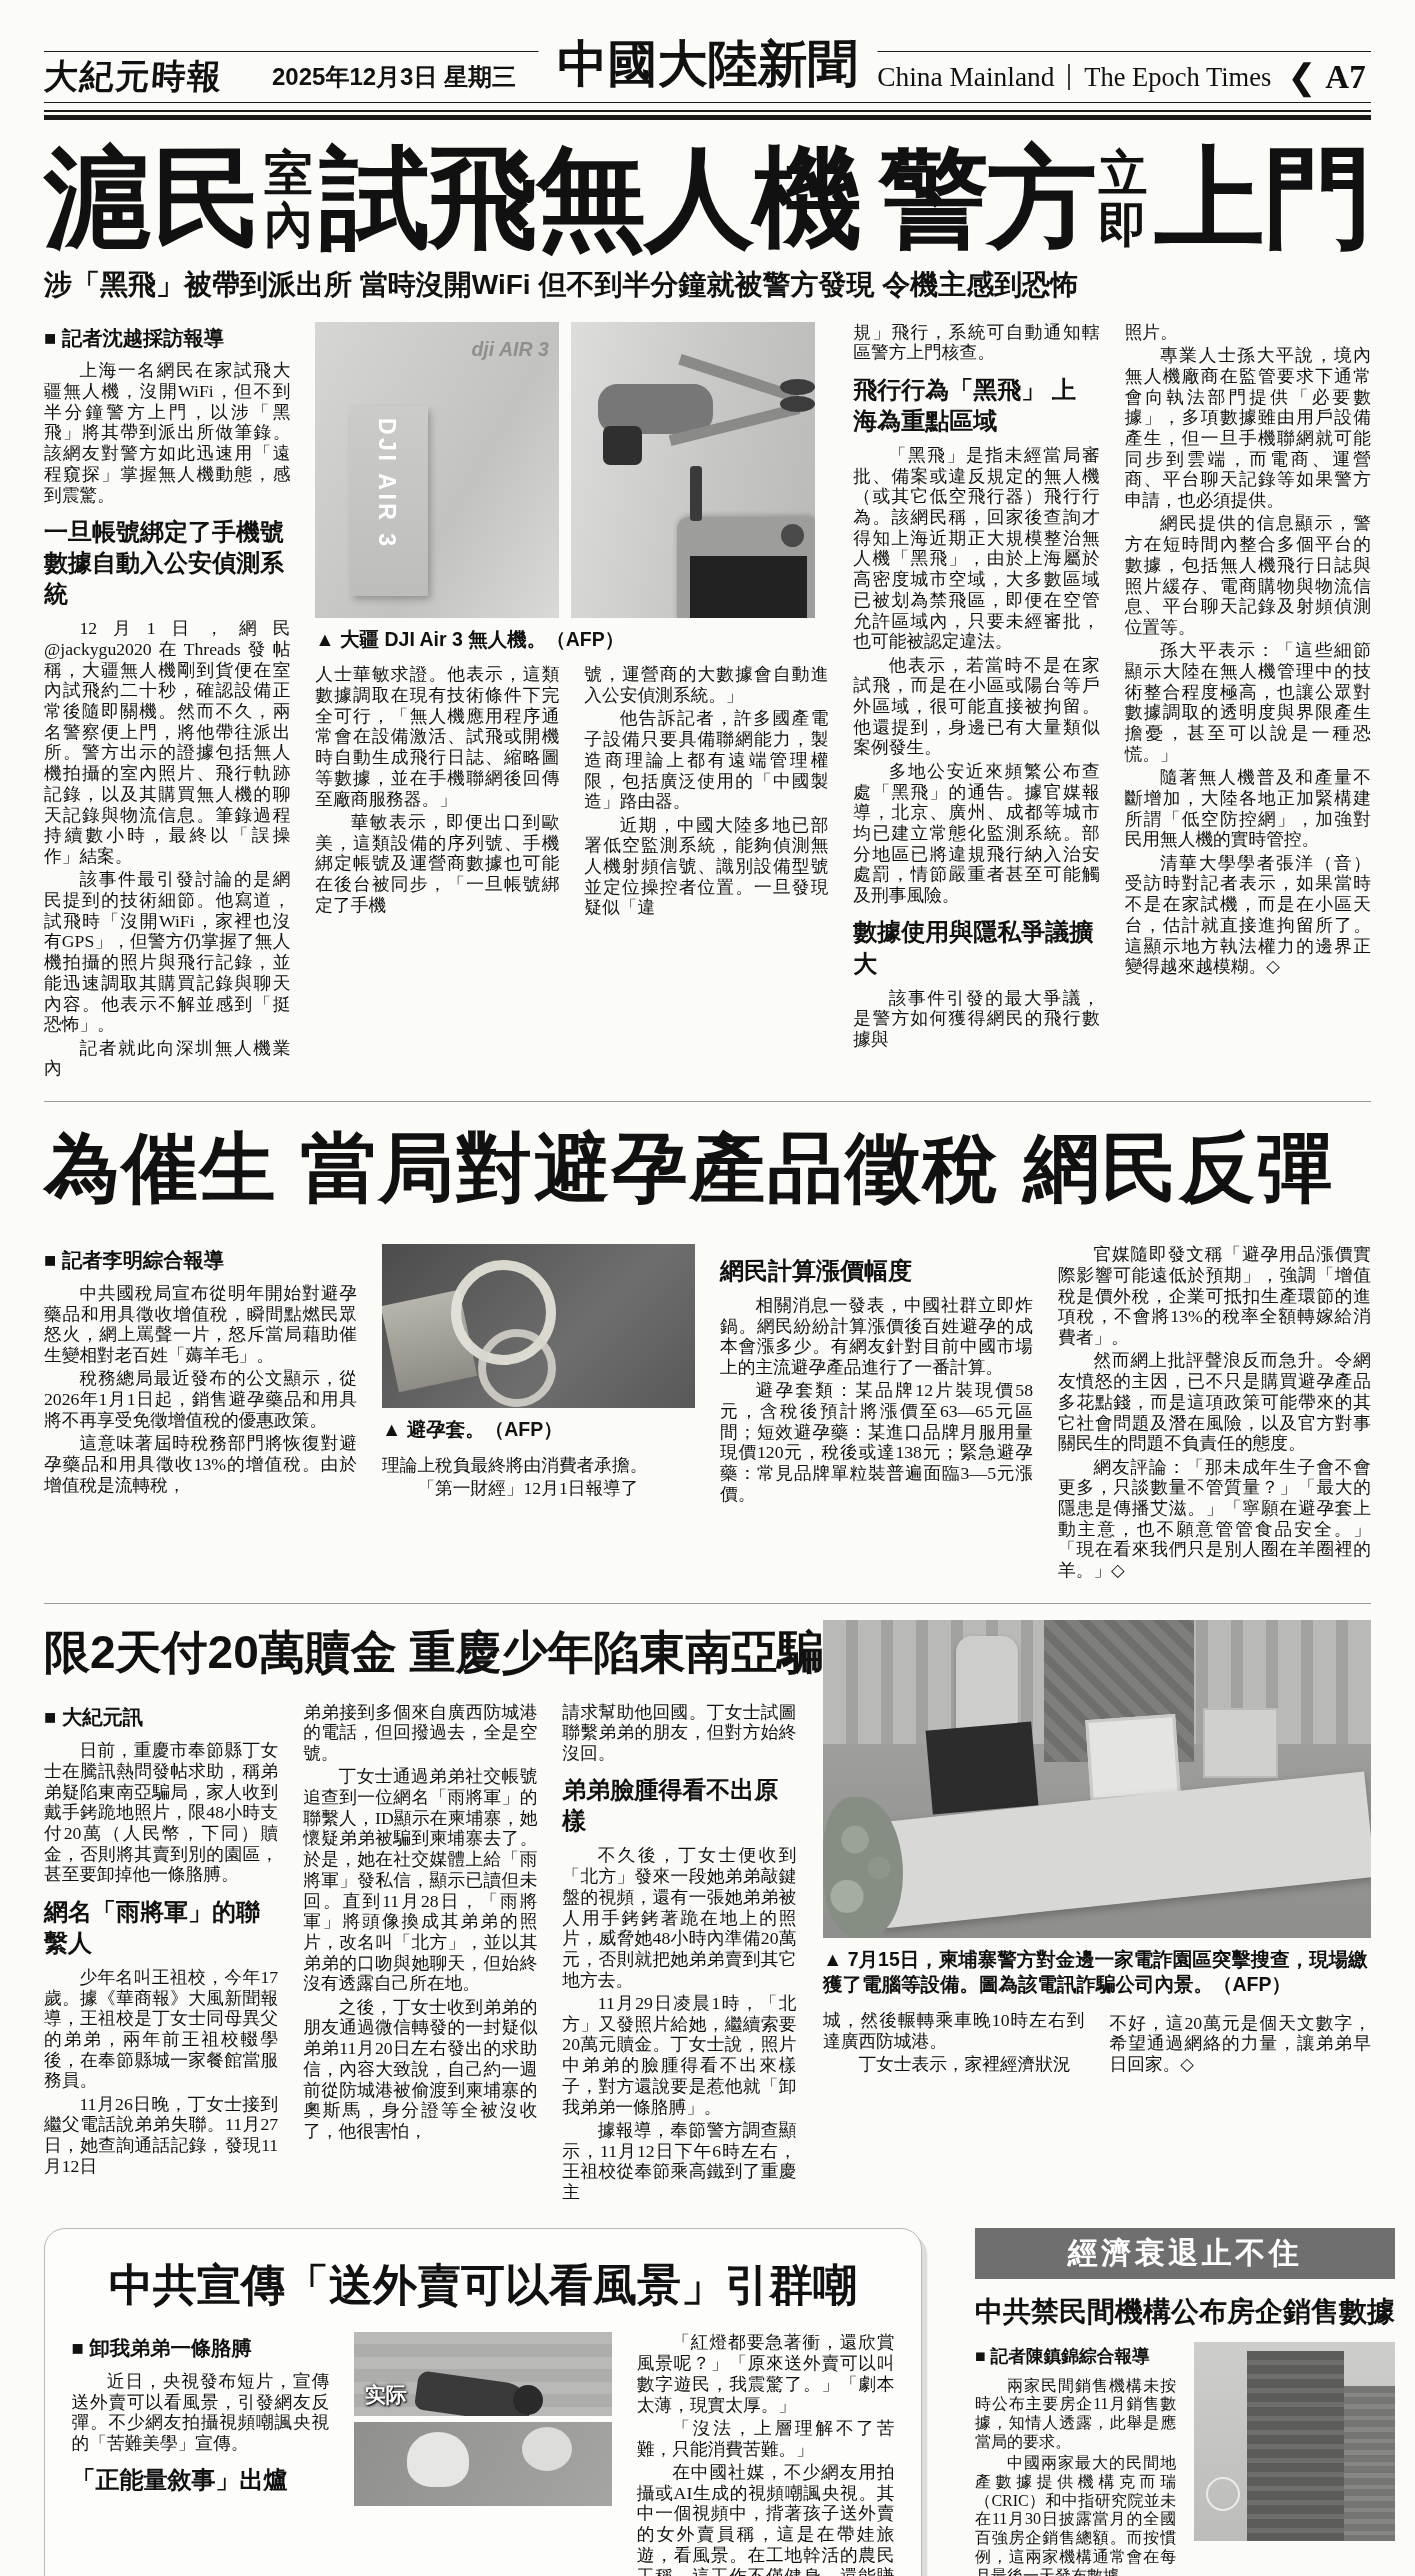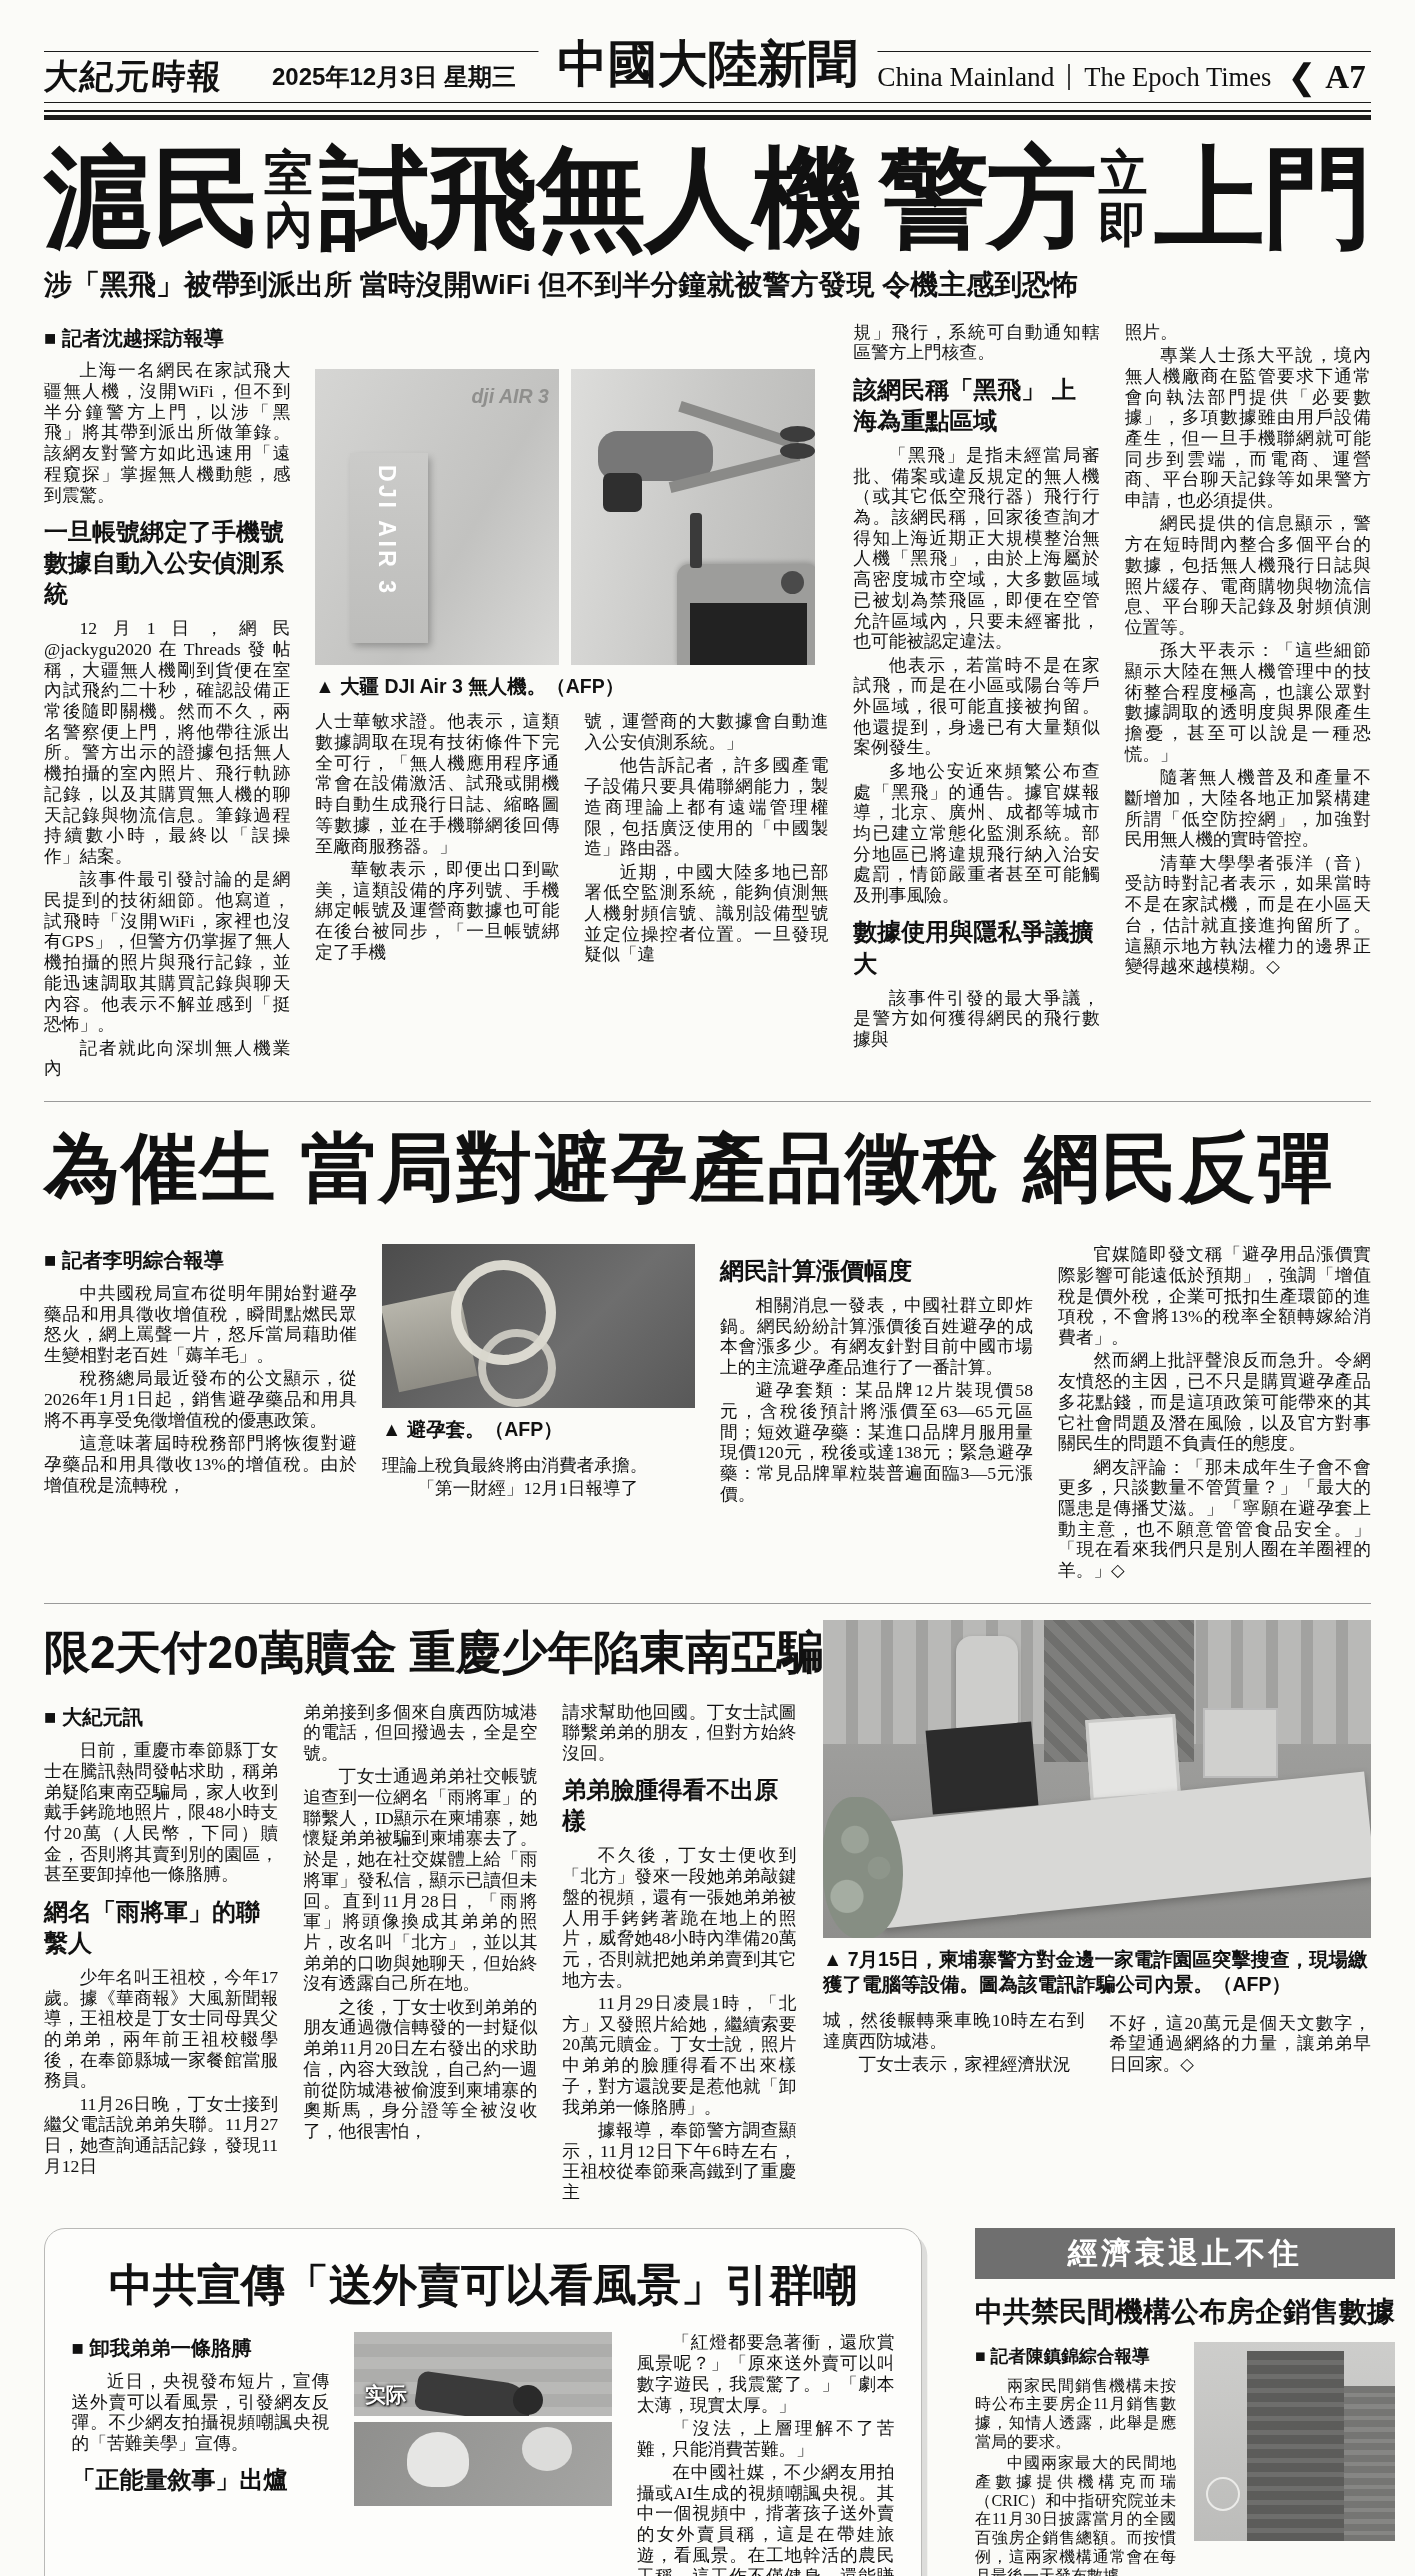--- a/index.html
+++ b/index.html
@@ -46,21 +46,21 @@
   .para-cont{text-indent:0;}
   .colhead{font-family:"Liberation Sans",sans-serif;font-weight:bold;font-size:24px;line-height:1.3;margin:10.6px 0 8.8px;text-align:left;}
   .byline{font-family:"Liberation Sans",sans-serif;font-weight:bold;font-size:20.3px;margin:1.8px 0 8.8px;}
   .caption{font-family:"Liberation Sans",sans-serif;font-weight:bold;font-size:19.5px;line-height:1.3;margin:8.8px 0 12.4px;}
 
   .divider{border-top:1.8px solid #9a9a9a;margin:19.5px 0 16px;}
 
   
   .ph{position:relative;overflow:hidden;background:#cfcfcf;}
   .a1-midwrap{width:513px;flex:0 0 513px;}
-  .a1-photos{display:flex;gap:12px;margin-top:47px;}
+  .a1-photos{display:flex;gap:12px;}
   .a1-photo{width:244px;height:296px;}
   .ph-dji{background:linear-gradient(120deg,#d6d6d4,#c2c2c0 60%,#d9d9d7);}
   .dji-box{position:absolute;left:35px;top:84px;width:78px;height:190px;background:linear-gradient(#cbcbc9,#bdbdbb);box-shadow:2.7px 3.5px 7px rgba(0,0,0,.25);}
   .dji-box-label{writing-mode:vertical-rl;color:#fff;font-family:"Liberation Sans",sans-serif;font-weight:bold;font-size:23px;letter-spacing:3.5px;position:absolute;left:23px;top:12.4px;}
   .dji-bg-label{position:absolute;right:10.6px;top:16px;color:#8f8f8d;font-family:"Liberation Sans",sans-serif;font-weight:bold;font-size:19.5px;font-style:italic;}
   .ph-drone{background:linear-gradient(100deg,#dddddb,#c7c7c5 55%,#b9b9b7);}
   .drone-body{position:absolute;left:26.5px;top:62px;width:115px;height:50px;background:#777;border-radius:19.5px;}
   .drone-arm1{position:absolute;left:106px;top:51px;width:124px;height:10.6px;background:#8a8a88;transform:rotate(18deg);}
   .drone-arm2{position:absolute;left:97px;top:97px;width:133px;height:10.6px;background:#8a8a88;transform:rotate(-14deg);}
   .drone-prop1{position:absolute;left:209px;top:57px;width:35px;height:16px;background:#3c3c3c;border-radius:50%;}
@@ -205,21 +205,21 @@
           <div class="col">
               <div class="para para-cont">號，運營商的大數據會自動進入公安偵測系統。」</div>
               <div class="para">他告訴記者，許多國產電子設備只要具備聯網能力，製造商理論上都有遠端管理權限，包括廣泛使用的「中國製造」路由器。</div>
               <div class="para">近期，中國大陸多地已部署低空監測系統，能夠偵測無人機射頻信號、識別設備型號並定位操控者位置。一旦發現疑似「違</div>
             </div>
         </div>
       </div>
 
       <div class="col">
           <div class="para para-cont">規」飛行，系統可自動通知轄區警方上門核查。</div>
-          <div class="colhead">該網民稱「黑飛」 上海為重點區域</div>
+          <div class="colhead">飛行行為「黑飛」 上海為重點區域</div>
           <div class="para">「黑飛」是指未經當局審批、備案或違反規定的無人機（或其它低空飛行器）飛行行為。該網民稱，回家後查詢才得知上海近期正大規模整治無人機「黑飛」，由於上海屬於高密度城市空域，大多數區域已被划為禁飛區，即便在空管允許區域內，只要未經審批，也可能被認定違法。</div>
           <div class="para">他表示，若當時不是在家試飛，而是在小區或陽台等戶外區域，很可能直接被拘留。他還提到，身邊已有大量類似案例發生。</div>
           <div class="para">多地公安近來頻繁公布查處「黑飛」的通告。據官媒報導，北京、廣州、成都等城市均已建立常態化監測系統。部分地區已將違規飛行納入治安處罰，情節嚴重者甚至可能觸及刑事風險。</div>
           <div class="colhead">數據使用與隱私爭議擴大</div>
           <div class="para">該事件引發的最大爭議，是警方如何獲得網民的飛行數據與</div>
         </div>
       <div class="col">
           <div class="para para-cont">照片。</div>
           <div class="para">專業人士孫大平說，境內無人機廠商在監管要求下通常會向執法部門提供「必要數據」，多項數據雖由用戶設備產生，但一旦手機聯網就可能同步到雲端，而電商、運營商、平台聊天記錄等如果警方申請，也必須提供。</div>
           <div class="para">網民提供的信息顯示，警方在短時間內整合多個平台的數據，包括無人機飛行日誌與照片緩存、電商購物與物流信息、平台聊天記錄及射頻偵測位置等。</div>

